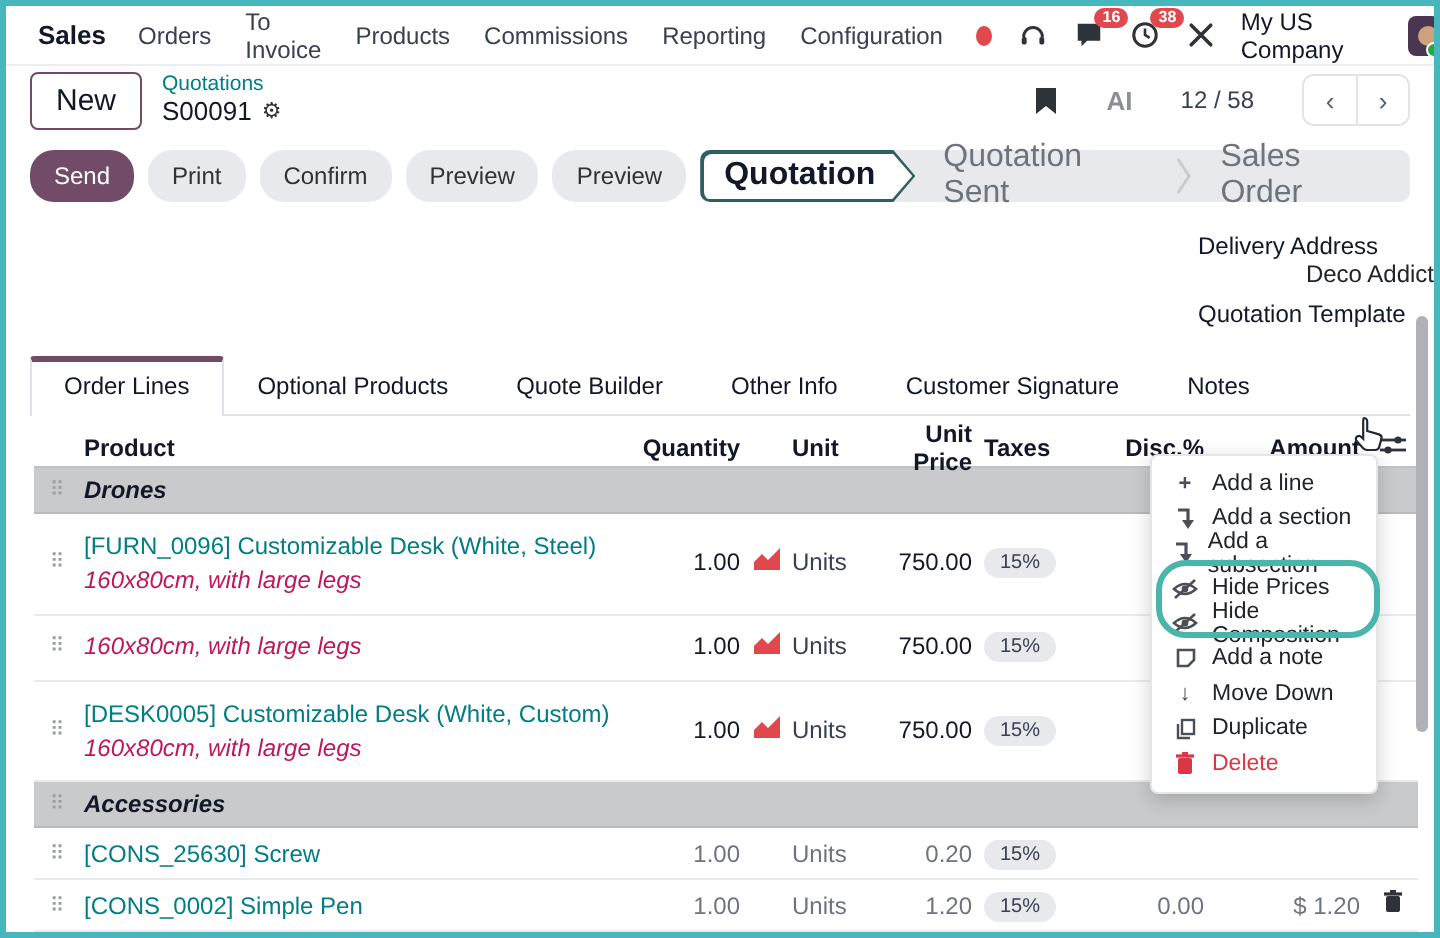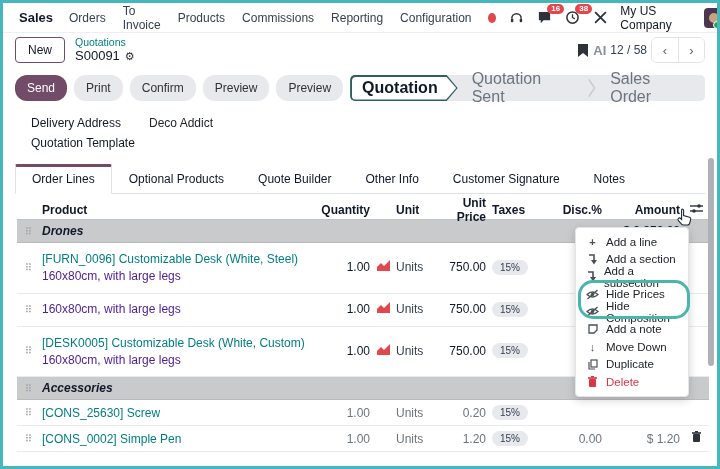--- a/index.html
+++ b/index.html
@@ -16,26 +16,26 @@
   .sys-ico { position:relative; width:18px; height:18px; display:flex; align-items:center; justify-content:center; color:#2d3338; }
   .badge { position:absolute; top:-5px; left:10px; background:#e0484e; color:#fff; font-size:8px; font-weight:700; border-radius:7px; padding:1px 4px; line-height:1; }
   .reddot { width:10px; height:10px; border-radius:50%; background:#e0484e; }
   .company { font-size:12px; color:#111827; }
   .avatar { position:relative; width:20px; height:20px; border-radius:4px; background:#4a3650; overflow:hidden; }
   .avatar .face { position:absolute; left:5px; top:5px; width:10px; height:10px; border-radius:50%; background:#caa27e; }
   .avatar .dot { position:absolute; right:-1px; bottom:-1px; width:8px; height:8px; border-radius:50%; background:#28a745; border:1.5px solid #fff; }
 
   
   .cpanel { display:flex; align-items:center; height:34px; padding:0 12px; }
-  .btn-new { border:1px solid #714B67; background:#fff; color:#111827; border-radius:4px; padding:5px 12px; font-size:12px; cursor:pointer; }
+  .btn-new { border:1px solid #714B67; background:#fff; color:#111827; border-radius:4px; padding:5px 12px; font-size:15px; cursor:pointer; }
   .crumbs { margin-left:10px; line-height:1.1; }
   .crumb-parent { color:#017e84; font-size:10.5px; cursor:pointer; }
   .crumb-current { color:#111827; font-size:13px; display:flex; align-items:center; gap:5px; }
   .gear { color:#2d3338; font-size:11px; cursor:pointer; }
-  .cp-right { margin-left:auto; display:flex; align-items:center; gap:4px; }
+  .cp-right { margin-left:auto; display:flex; align-items:center; gap:24px; }
   .ai-ico { color:#8a9097; font-weight:700; font-size:13px; letter-spacing:0; }
   .pager-count { color:#374151; font-size:12px; }
   .pager-btns { display:flex; border:1px solid #e1e3e7; border-radius:6px; overflow:hidden; }
   .pager-btn { width:26px; height:24px; display:flex; align-items:center; justify-content:center; color:#566068; background:#fff; cursor:pointer; font-size:13px; }
   .pager-btn + .pager-btn { border-left:1px solid #e1e3e7; }
 
   
   .actionbar { display:flex; align-items:center; padding:8px 12px 9px 12px; }
   .abtn { border:none; border-radius:12px; padding:6px 12px; font-size:12px; margin-right:7px; cursor:pointer; background:#e7e9ed; color:#2d3338; }
   .abtn.primary { background:#714B67; color:#fff; }
@@ -43,21 +43,21 @@
   .step { position:relative; display:flex; align-items:center; height:26px; padding:0 14px; color:#6c757d; font-size:16px; cursor:pointer; }
   .step.active { padding:0; }
   .arrowwrap { position:relative; height:26px; display:flex; align-items:center; }
   .arrow-outer { position:absolute; inset:0; background:#2f5f62; clip-path:polygon(0 0, calc(100% - 11px) 0, 100% 50%, calc(100% - 11px) 100%, 0 100%); border-radius:5px 0 0 5px; }
   .arrow-inner { position:absolute; inset:1.5px; background:#fff; clip-path:polygon(0 0, calc(100% - 10px) 0, 100% 50%, calc(100% - 10px) 100%, 0 100%); border-radius:4px 0 0 4px; }
   .arrow-label { position:relative; padding:0 20px 0 12px; font-weight:700; color:#111827; }
   .chev-sep { width:10px; height:26px; }
 
   
   .sheet { padding:0 0 0 28px; }
-  .fieldrow { display:flex; align-items:flex-end; margin:6px 0 5px 0; }
+  .fieldrow { display:flex; align-items:flex-end; margin:6px 0 5px 0;flex-direction:column; }
   .flabel { width:118px; color:#111827; font-size:12px; }
   .fvalue { color:#212529; font-size:12px; }
 
   
   .tabs { display:flex; margin:14px 12px 0 12px; border-bottom:1px solid #dee2e6; }
   .tab { padding:7px 16px; font-size:12px; color:#0f172a; border:1px solid transparent; border-bottom:none; cursor:pointer; }
   .tab.active { border-color:#dee2e6; border-top:3px solid #714B67; border-radius:2px 2px 0 0; color:#111827; background:#fff; margin-bottom:-1px; padding-top:5px; }
 
   
   .otable { margin:0 14px 0 14px; width:692px; }
@@ -66,21 +66,21 @@
   .cell { padding:2px 3px; }
   .t-r { text-align:right; }
   .t-l { text-align:left; }
   .handle { color:#9aa0a6; font-size:10px; text-align:center; cursor:grab; letter-spacing:-1px; }
   .sectionrow { background:#c9cacc; height:23px; border-bottom:1px solid #b9babc; }
   .sectionrow .sname { font-weight:700; font-style:italic; color:#111827; }
   .sectionrow .samount { font-weight:700; color:#111827; }
   .prodrow { min-height:26px; }
   .prodrow.two { padding:5px 0 6px 0; }
   .pname { color:#017e84; cursor:pointer; line-height:1.5; }
-  .pdesc { color:#4c1d95; line-height:1.4; }
+  .pdesc { color:#be185d; font-style:italic; line-height:1.4; }
   .num { color:#111827; }
   .muted .num, .muted .unit { color:#6c757d; }
   .unit { color:#374151; }
   .taxpill { display:inline-block; background:#e7e9ed; color:#374151; border-radius:9px; font-size:10px; padding:2px 8px; }
   .trash { color:#2d3338; cursor:pointer; text-align:center; }
   .forecast { text-align:center; cursor:pointer; }
 
   
   .ddmenu { position:absolute; left:572px; top:224px; width:114px; background:#fff; border:1px solid #e3e5e8; border-radius:4px; box-shadow:0 3px 10px rgba(0,0,0,.18); padding:5px 0; z-index:30; }
   .dditem { display:flex; align-items:center; gap:7px; height:17.5px; padding:0 10px; font-size:11.5px; color:#212529; cursor:pointer; }

